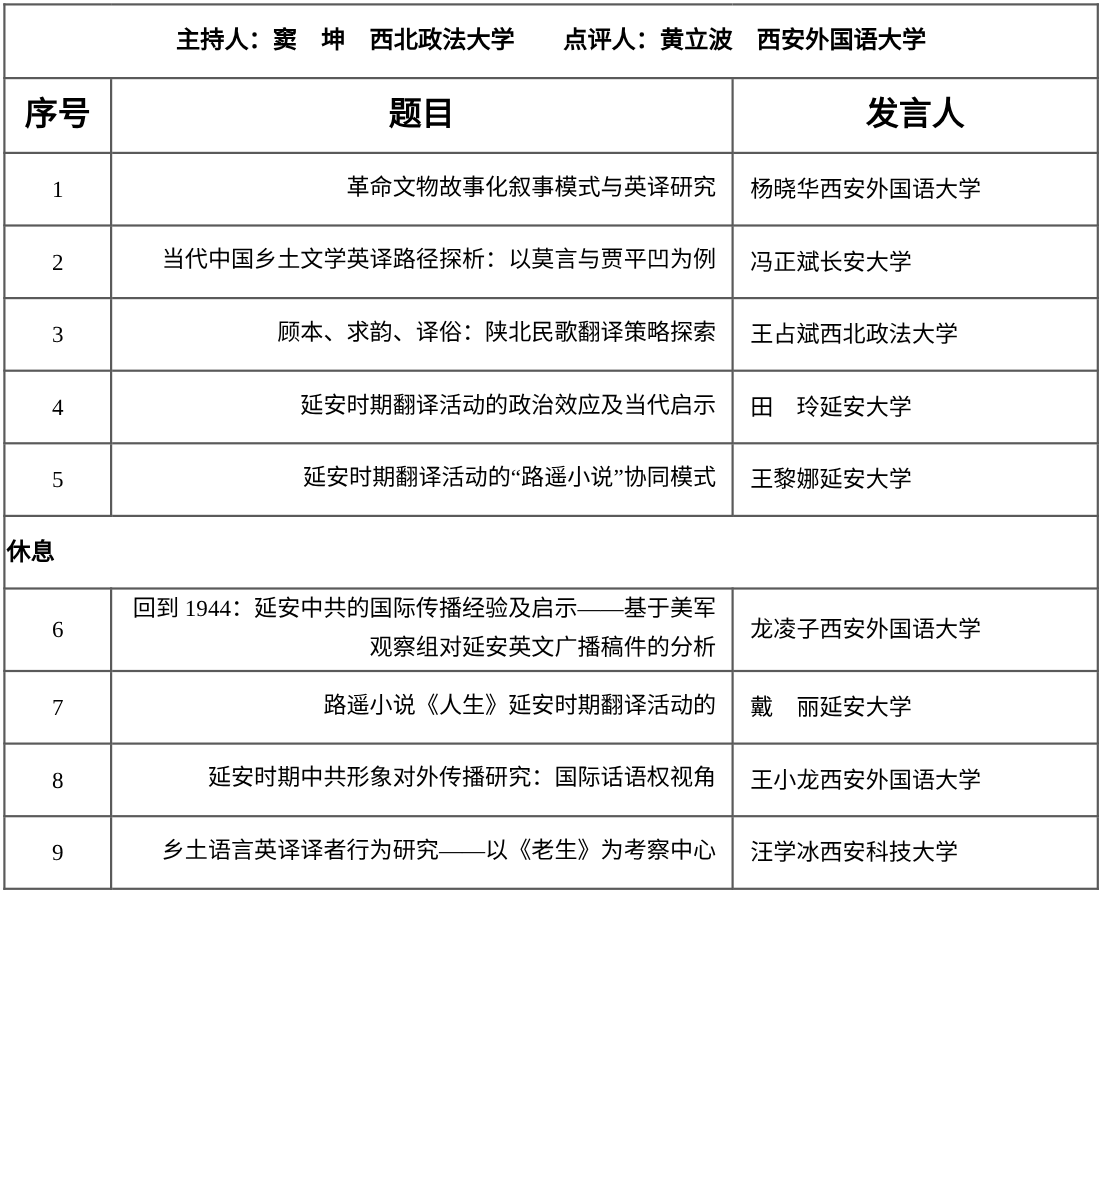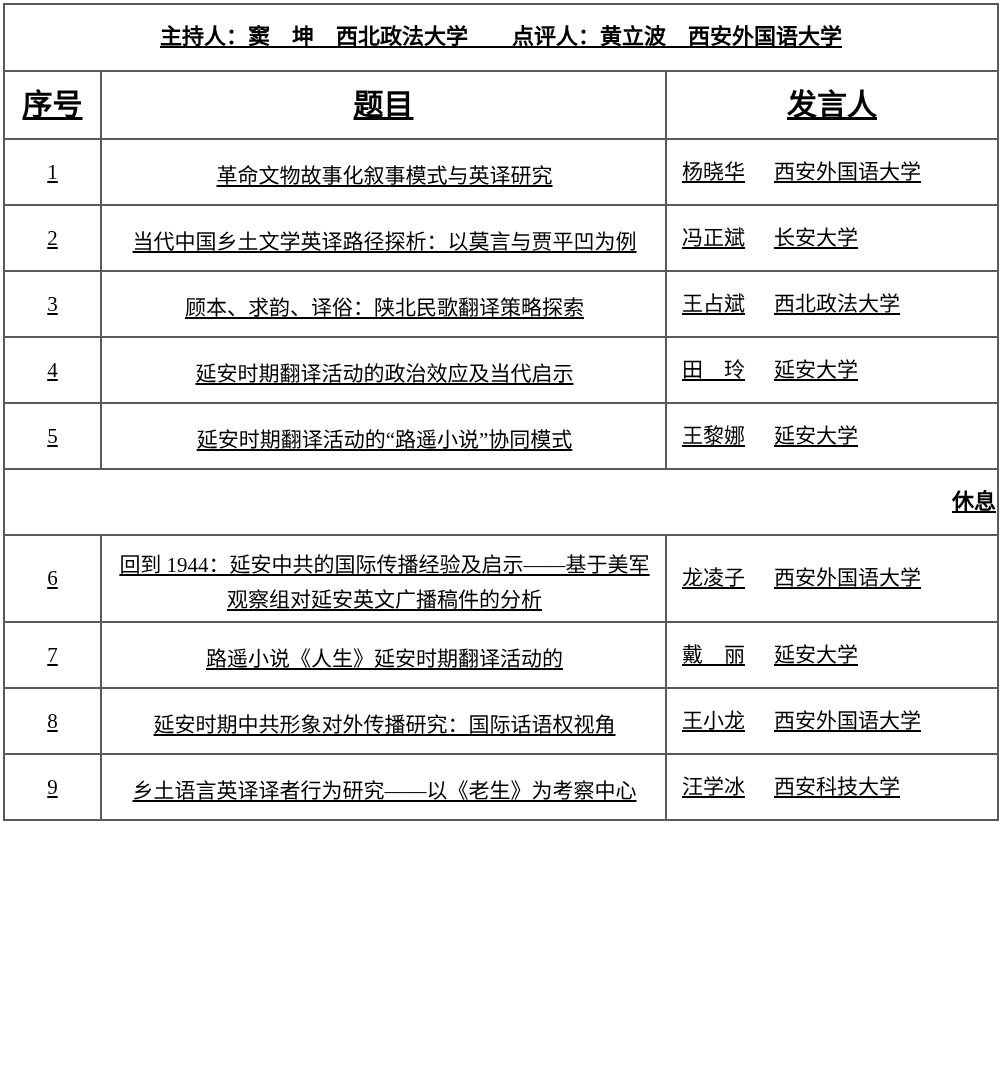--- a/index.html
+++ b/index.html
@@ -16,21 +16,20 @@
     width: 1000px;
     height: 1079px;
     background: #ffffff;
   }
   table.program {
     border-collapse: collapse;
     table-layout: fixed;
     width: 994px;
     margin: 3px 0 0 3px;
     background: #ffffff;
-    text-decoration: underline;
   }
   table.program td {
     border: 2px solid #5a5a5a;
     vertical-align: middle;
     font-size: 21px;
     line-height: 1.65;
     overflow: hidden;
   }
   col.c-no    { width: 97px; }
   col.c-title { width: 565px; }
@@ -48,32 +47,32 @@
     font-weight: bold;
     font-size: 30px;
   }
   tr.data-row { height: 66px; }
   tr.data-row.tall { height: 72px; }
   td.num-cell {
     text-align: center;
     font-size: 21px;
   }
   td.title-cell {
-    text-align: center;
-    padding: 12px 14px 4px 16px;
+    text-align: right;
+    padding: 0 14px 4px 16px;
   }
   td.speaker-cell {
     text-align: left;
     padding-left: 15px;
     white-space: nowrap;
   }
-  td.speaker-cell .aff { margin-left: 29px; }
+  td.speaker-cell .aff { }
   tr.break-row td, tr.summary-row td {
     height: 62px;
-    text-align: right;
+    text-align: left;
     font-weight: bold;
     font-size: 22px;
   }
 </style>
 </head>
 <body>
 
 <div class="page">
   <table class="program">
     <colgroup>

